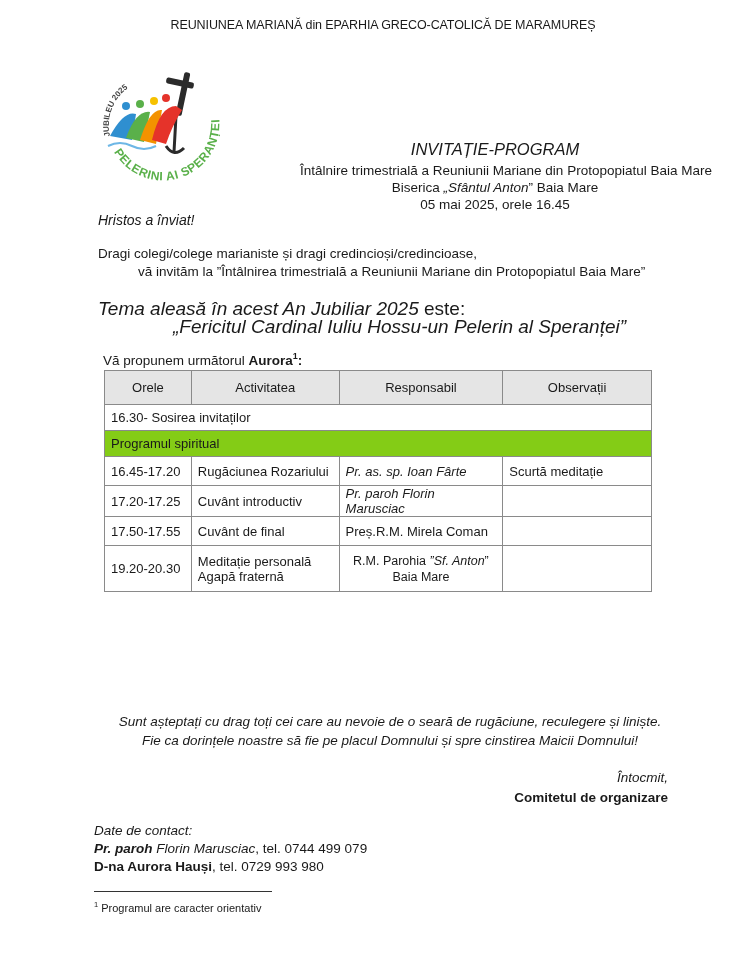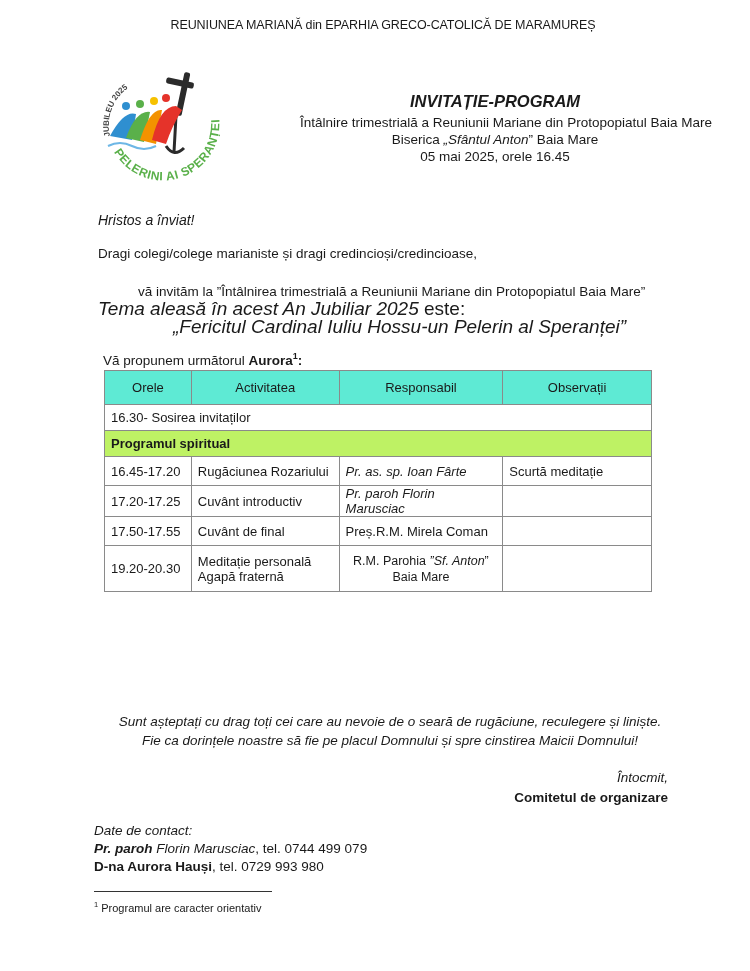--- a/index.html
+++ b/index.html
@@ -2,33 +2,33 @@
 <html><head>
 <meta charset="utf-8">
 <style>
   html, body { margin: 0; padding: 0; background: #ffffff; }
   body { width: 750px; height: 971px; position: relative; overflow: hidden;
          font-family: "Liberation Sans", sans-serif; color: #1a1a1a; }
   .abs { position: absolute; }
   .org-header { top: 18px; left: 0; width: 750px; text-align: center; font-size: 12.5px; letter-spacing: -0.1px; margin-left: 8px; }
   .logo { left: 96px; top: 66px; width: 124px; height: 120px; }
   .title-block { left: 300px; top: 92px; width: 390px; text-align: center; }
-  .title { font-weight: bold; font-style: italic; font-size: 16.5px; margin-bottom: 3px; }
+  .title { font-weight: normal; font-style: italic; font-size: 16.5px; margin-bottom: 3px; margin-top: 48px; }
   .title-line { font-size: 13.5px; line-height: 17px; white-space: nowrap; }
   .greeting { left: 98px; top: 212px; font-style: italic; font-size: 14px; }
   .p1 { left: 98px; top: 245px; font-size: 13.5px; line-height: 18px; }
-  .p1 .indent { padding-left: 40px; margin-top: 20px; }
+  .p1 .indent { padding-left: 40px; }
   .theme { left: 98px; top: 300px; font-size: 19px; line-height: 18px; }
   .theme .indent { padding-left: 75px; font-style: italic; }
   .intro { left: 103px; top: 351px; font-size: 13.5px; }
   .intro sup { font-size: 9px; }
   table.prog { position: absolute; left: 104px; top: 370px; width: 548px; border-collapse: collapse; font-size: 13px; }
   table.prog td { border: 1px solid #8a8a8a; padding: 0 6px; vertical-align: middle; }
-  table.prog tr.head td { background: #5eead4; text-align: center; height: 33px; }
-  table.prog tr.section td { background: #bef264; font-weight: bold; height: 25px; }
+  table.prog tr.head td { background: #e5e5e5; text-align: center; height: 33px; }
+  table.prog tr.section td { background: #84cc16; font-weight: normal; height: 25px; }
   table.prog tr.plain td { height: 25px; }
   table.prog tr.row td { height: 28px; }
   table.prog tr.row2 td { height: 35px; }
   table.prog tr.lit td { background: #dbe3f3; height: 41px; }
   table.prog tr.last td { height: 45px; }
   .it { font-style: italic; }
   .b { font-weight: bold; }
   .c { text-align: center; }
   .lit-title { font-weight: bold; font-size: 15px; text-align: center; }
   .obs-small { font-size: 12.5px; line-height: 16px; }

